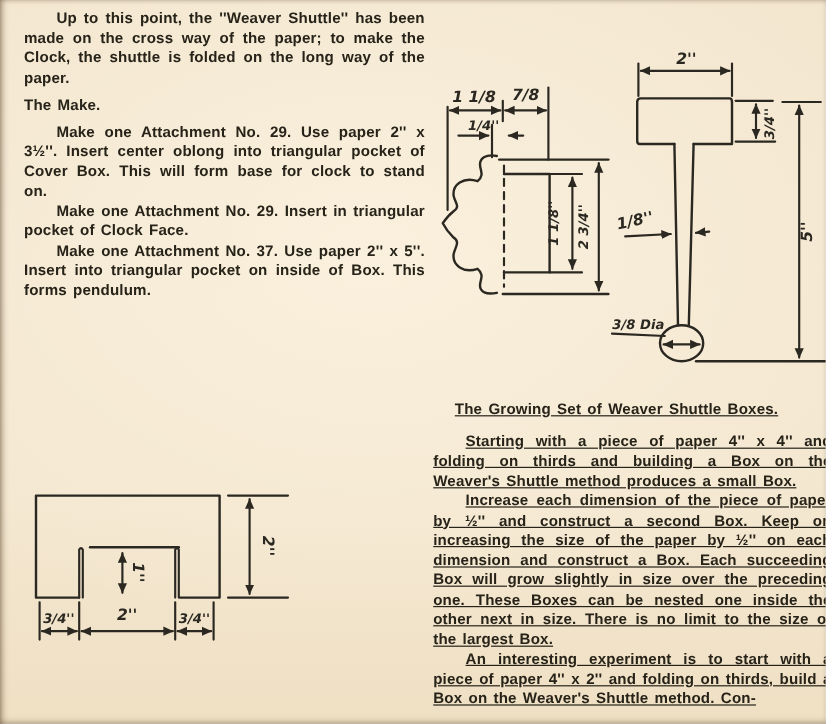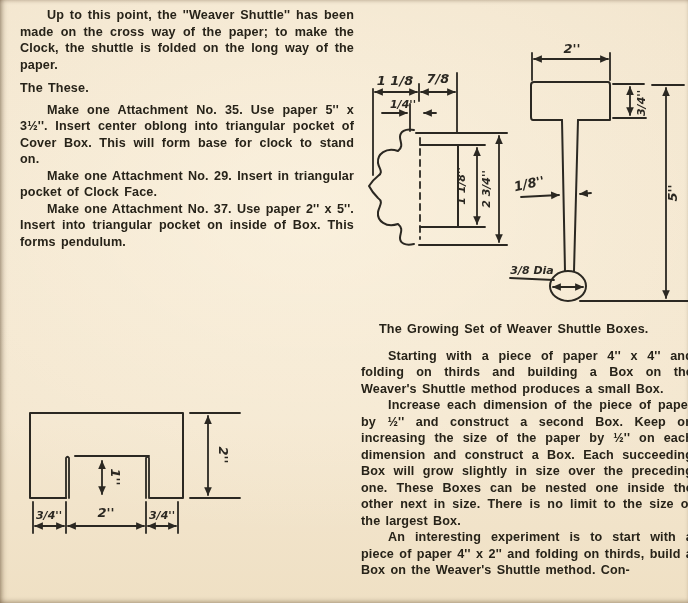--- a/index.html
+++ b/index.html
@@ -22,43 +22,43 @@
     font-weight:bold;
     line-height:16.5px;
     letter-spacing:.15px;
     word-spacing:1.5px;
     text-align:justify;
     color:#272319;
   }
   .col p{margin:0;text-indent:27px;}
   .col p.flush{text-indent:0;}
   #left-col{left:20px;top:7px;width:334px;}
-  #right-col{left:361px;top:321px;width:332px;}
+  #right-col{left:361px;top:333px;width:332px;text-decoration:underline;}
   .section-heading{margin:7px 0 5px 0 !important;text-indent:0 !important;}
   .fig-caption{text-indent:18px !important;margin-bottom:10px !important;}
   svg{position:absolute;overflow:visible;}
   svg .ln{stroke:#2b2822;stroke-width:2;fill:none;stroke-linecap:round;stroke-linejoin:round;}
   svg .thin{stroke-width:1.8;}
   svg .dash{stroke-dasharray:6 5;}
   svg text{
     font-family:"DejaVu Sans", sans-serif;
     font-style:italic;font-weight:bold;
     font-size:13px;fill:#2b2822;
   }
   svg text.sm{font-size:11px;}
 </style>
 </head>
 <body>
 
 <div class="page">
 
   <div class="col" id="left-col">
     <p>Up to this point, the ''Weaver Shuttle'' has been made on the cross way of the paper; to make the Clock, the shuttle is folded on the long way of the paper.</p>
-    <p class="flush section-heading">The These.</p>
-    <p>Make one Attachment No. 35. Use paper 5'' x 3½''. Insert center oblong into triangular pocket of Cover Box. This will form base for clock to stand on.</p>
+    <p class="flush section-heading">The Make.</p>
+    <p>Make one Attachment No. 29. Use paper 2'' x 3½''. Insert center oblong into triangular pocket of Cover Box. This will form base for clock to stand on.</p>
     <p>Make one Attachment No. 29. Insert in triangular pocket of Clock Face.</p>
     <p>Make one Attachment No. 37. Use paper 2'' x 5''. Insert into triangular pocket on inside of Box. This forms pendulum.</p>
   </div>
 
   <svg style="left:22px;top:406px;" width="245" height="145" viewBox="0 0 245 145">
     <defs>
       <marker id="arA" viewBox="0 0 8 8" refX="7" refY="4" markerWidth="9" markerHeight="9" markerUnits="userSpaceOnUse" orient="auto-start-reverse">
         <path d="M0,0.6 L7.6,4 L0,7.4 z" fill="#2b2822"></path>
       </marker>
     </defs>

